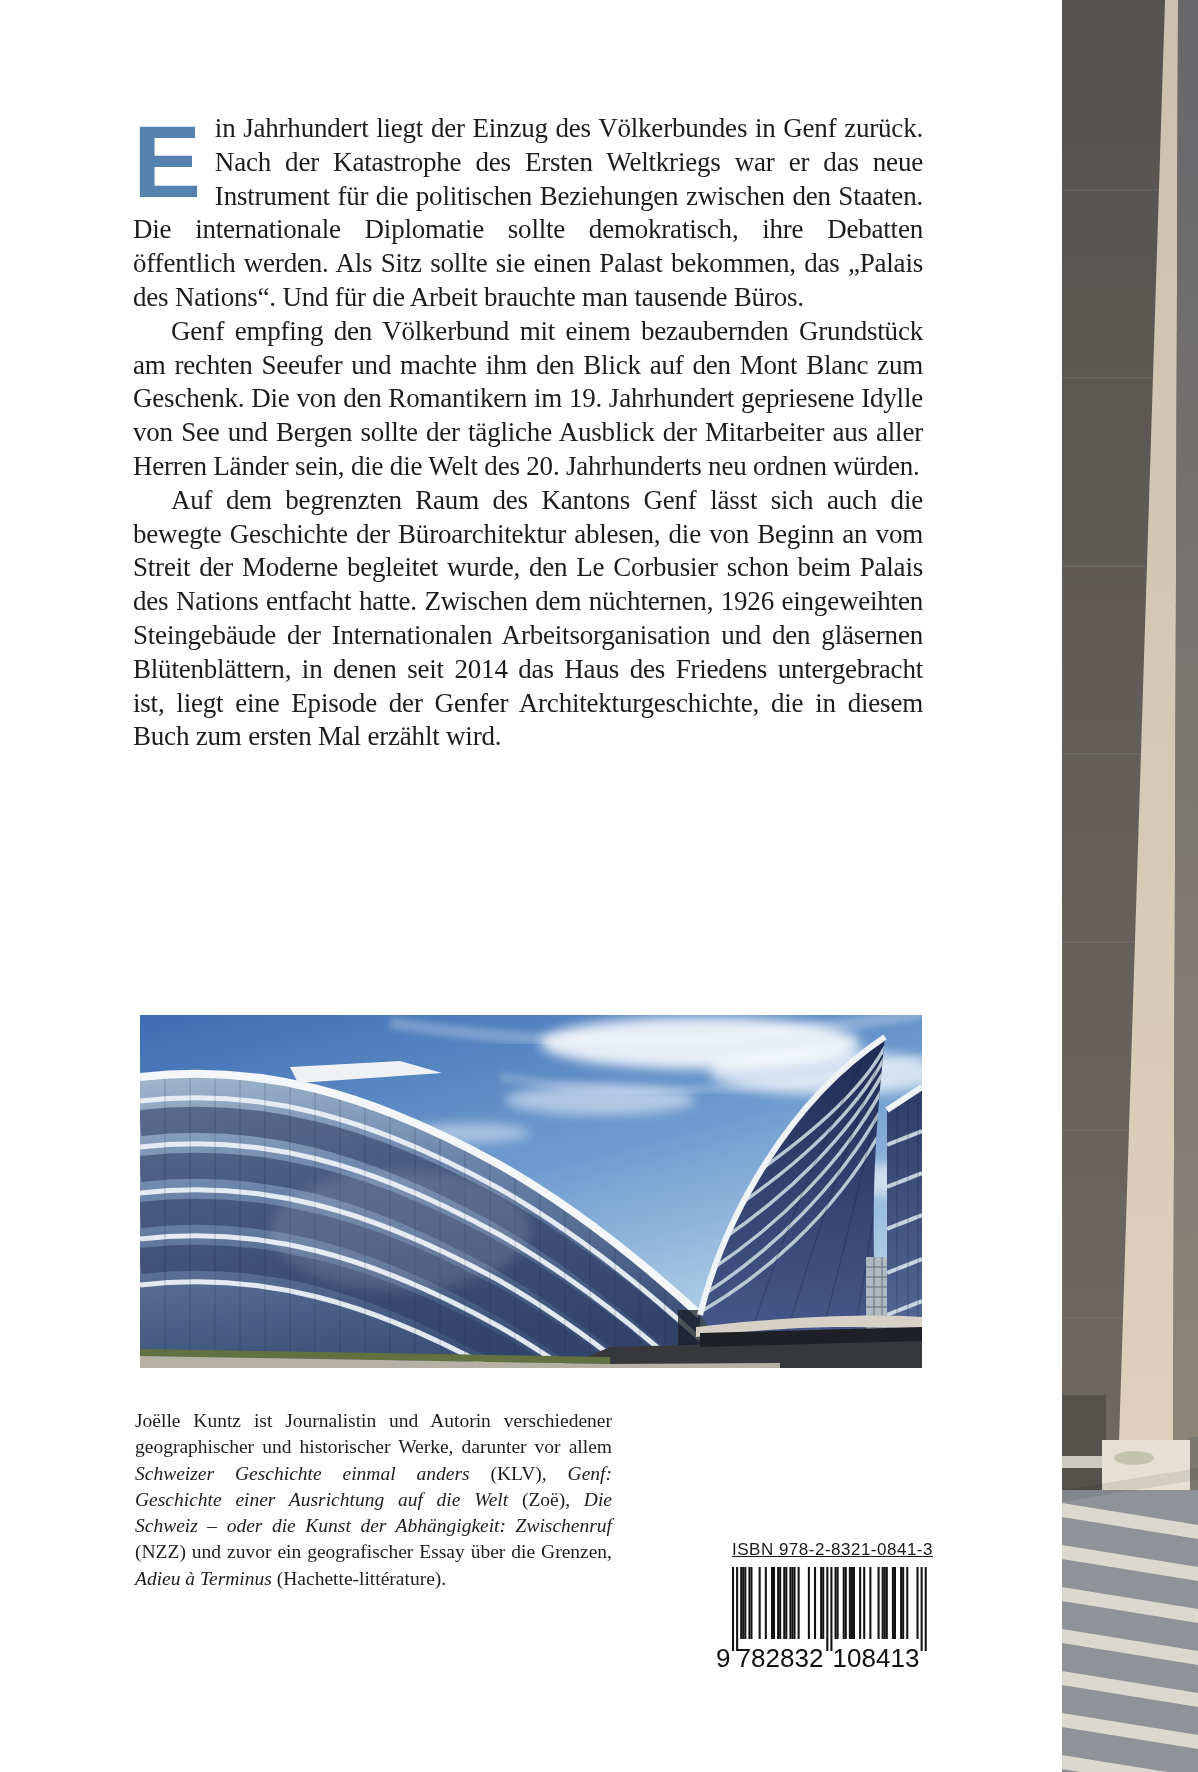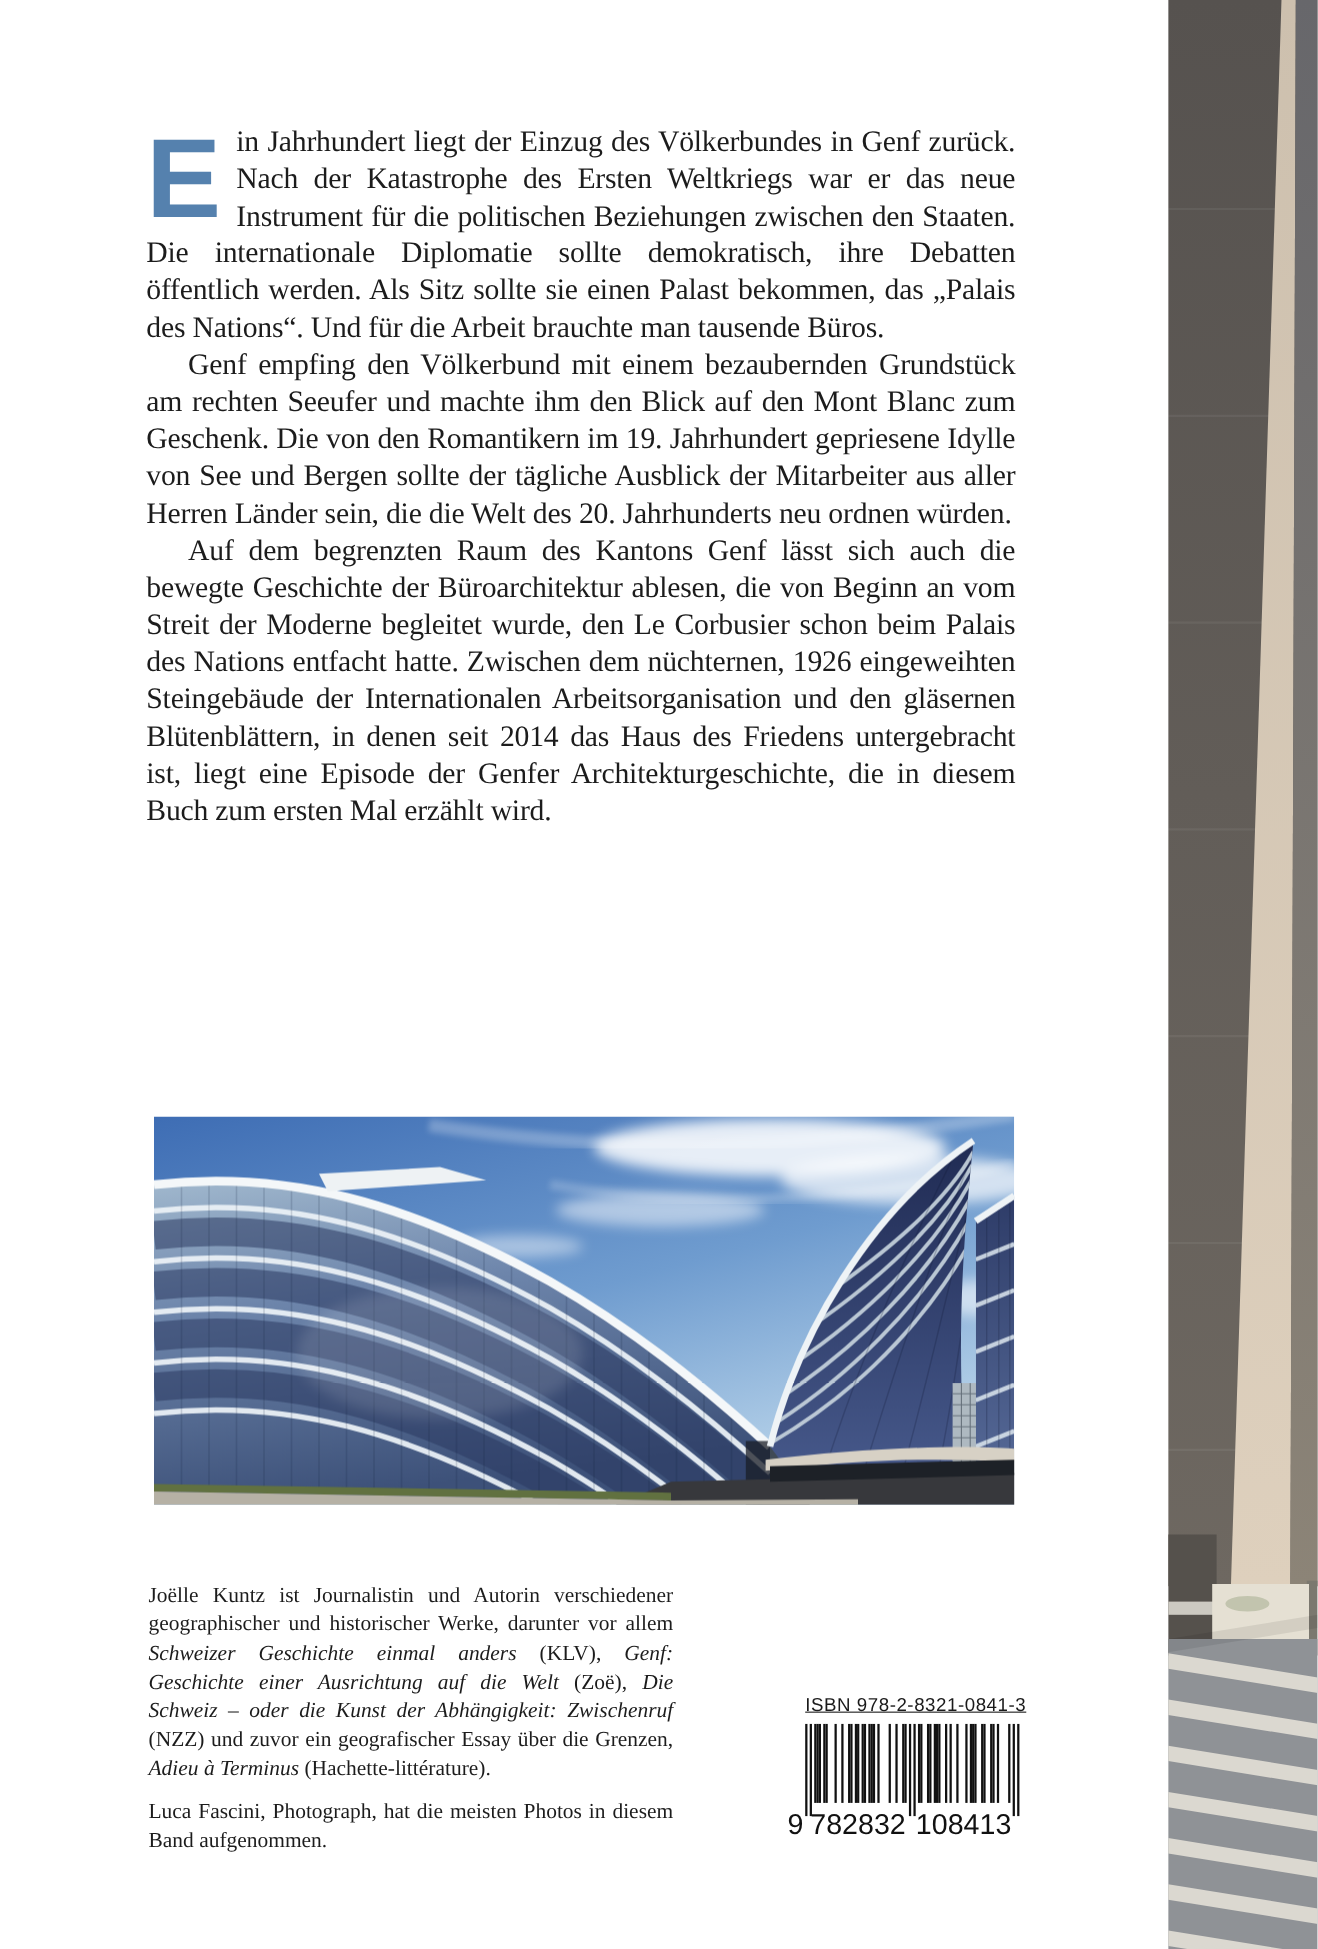--- a/index.html
+++ b/index.html
@@ -9,21 +9,21 @@
   .blurb{position:absolute;left:133px;top:112px;width:790px;
          font-size:27px;line-height:33.8px;text-align:justify;letter-spacing:-0.2px;}
   .blurb p{margin:0;}
   .blurb p.indent{text-indent:38px;}
   .dropcap{float:left;font-family:"Liberation Sans",sans-serif;font-weight:700;
            font-size:102px;line-height:88px;padding:6px 14px 4px 0;color:#5581ae;}
   
   .photo{position:absolute;left:140px;top:1015px;width:782px;height:353px;margin:0;}
   .photo svg{display:block;}
   
-  .bio{position:absolute;left:135px;top:1438px;width:477px;
+  .bio{position:absolute;left:135px;top:1408px;width:477px;
        font-size:19.5px;line-height:26.3px;text-align:justify;}
   .bio p{margin:0;}
   .bio p + p{margin-top:13px;}
   
   .isbn-block{position:absolute;left:706px;top:1540px;width:235px;}
   .isbn-label{margin-left:26px;width:195px;text-align:center;
               font-family:"Liberation Sans",sans-serif;font-size:17px;
               letter-spacing:0.5px;color:#1a1a1a;margin-bottom:7px;white-space:nowrap;text-decoration:underline;}
   #barcode{display:block;}
   #barcode rect{fill:#111;}
@@ -205,21 +205,20 @@
         <path d="M556,312 C640,302 730,298 782,302 L782,314 C710,310 640,312 580,320 L556,322 Z" fill="#d7d1c5"></path>
         <polygon points="560,318 782,312 782,326 560,332" fill="#1d2127"></polygon>
         <polygon points="0,334 470,342 470,349 0,341" fill="#617140"></polygon>
         <polygon points="0,341 470,349 640,348 640,353 0,353" fill="#b6b1a5"></polygon>
       </g>
     </svg>
   </figure>
 
   <section class="bio">
     <p id="bio-author">Joëlle Kuntz ist Journalistin und Autorin verschiedener geographischer und historischer Werke, darunter vor allem <i>Schweizer Geschichte einmal anders</i> (KLV), <i>Genf: Geschichte einer Ausrichtung auf die Welt</i> (Zoë), <i>Die Schweiz – oder die Kunst der Abhängigkeit: Zwischenruf</i> (NZZ) und zuvor ein geografischer Essay über die Grenzen, <i>Adieu à Terminus</i> (Hachette-littérature).</p>
-    <p>Luca Fascini, Photograph, hat die meisten Photos in diesem Band aufgenommen.</p>
   </section>
 
   <div class="isbn-block">
     <div class="isbn-label">ISBN 978-2-8321-0841-3</div>
     <svg id="barcode" width="235" height="108" viewBox="0 0 235 108">
         <rect x="26.00" y="0" width="2.05" height="84"></rect>
         <rect x="30.10" y="0" width="2.05" height="84"></rect>
         <rect x="34.20" y="0" width="2.05" height="72"></rect>
         <rect x="36.25" y="0" width="2.05" height="72"></rect>
         <rect x="38.30" y="0" width="2.05" height="72"></rect>

